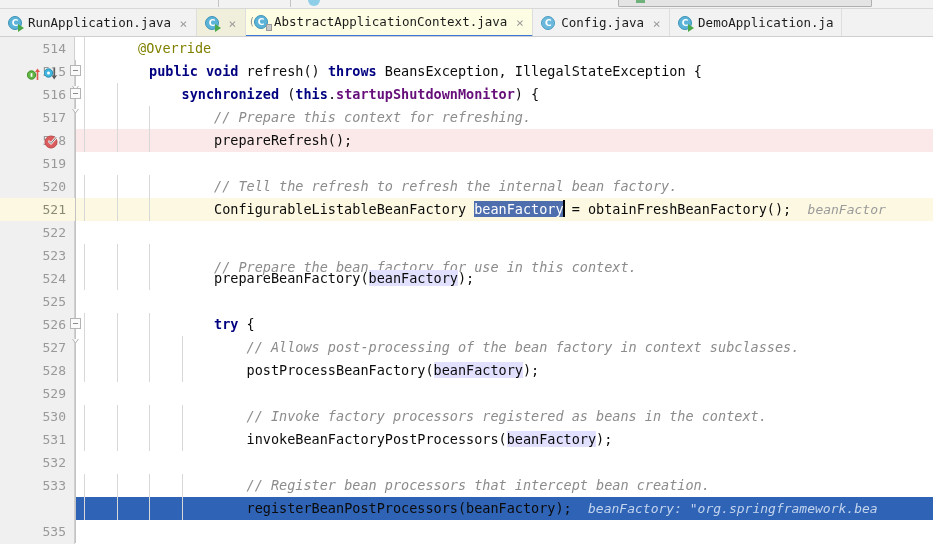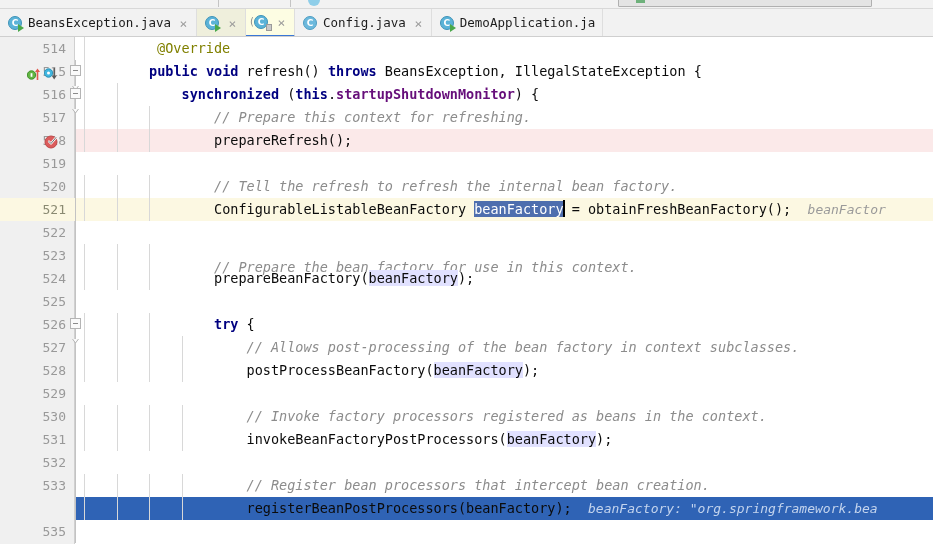--- a/index.html
+++ b/index.html
@@ -288,38 +288,39 @@
     <div class="tb-ico" style="left:916px;"></div>
   </div>
 
   <div class="tabbar">
 
     <div class="tab">
       <span class="jicon">
         <span class="disc">C</span>
           <span class="runarrow"></span>
       </span>
-      <span class="tab-label">BeansException.java</span>
+      <span class="tab-label">RunApplication.java</span>
       <span class="tab-close">×</span>
     </div>
 
     <div class="tab modified">
       <span class="jicon">
         <span class="disc">C</span>
           <span class="runarrow"></span>
       </span>
       <span class="tab-close">×</span>
     </div>
 
     <div class="tab active">
       <span class="jicon">
         <span class="leftpar">(</span>
           <span class="disc">C</span>
           <span class="abstractmark"></span>
       </span>
+      <span class="tab-label">AbstractApplicationContext.java</span>
       <span class="tab-close">×</span>
     </div>
 
     <div class="tab">
       <span class="jicon plain">
         <span class="disc">C</span>
       </span>
       <span class="tab-label">Config.java</span>
       <span class="tab-close">×</span>
     </div>
@@ -332,21 +333,21 @@
       <span class="tab-label">DemoApplication.ja</span>
     </div>
 
   </div>
 
   <div class="editor">
     <div class="gutter-bg"></div>
     <div class="gutter-bg2"></div>
 
     <div class="rows" id="rows">
-        <div class="row"><div class="rowbg"></div><div class="guide" style="left: 84px;"></div><div class="gnum">514</div><div class="code" style="left: 157px; text-align: right;"><span class="ann">@Override</span></div></div>
+        <div class="row"><div class="rowbg"></div><div class="guide" style="left: 84px;"></div><div class="gnum">514</div><div class="code" style="left: 138px; text-align: right;"><span class="ann">@Override</span></div></div>
         <div class="row"><div class="rowbg"></div><div class="guide" style="left: 84px;"></div><div class="foldline"></div><div class="gnum">515</div><div class="marker-override"><svg width="14" height="14" viewBox="0 0 14 14">
               <circle cx="4.5" cy="8" r="4.2" fill="#62b543" stroke="#3f8f28" stroke-width="1"></circle>
               <rect x="3.6" y="6.2" width="1.8" height="3.6" fill="#ffffff"></rect>
               <path d="M10.5 13 L10.5 3" stroke="#e05a4f" stroke-width="1.6" fill="none"></path>
               <path d="M10.5 1.6 L13 5 L8 5 Z" fill="#e05a4f"></path>
             </svg></div><div class="marker-impl"><svg width="14" height="14" viewBox="0 0 14 14">
               <circle cx="4.5" cy="6" r="4.2" fill="#40b6e0" stroke="#2b90b5" stroke-width="1"></circle>
               <circle cx="4.5" cy="6" r="1.5" fill="#ffffff"></circle>
               <path d="M10.2 1 L10.2 10" stroke="#5a5a5a" stroke-width="1.5" fill="none"></path>
               <path d="M10.2 12.4 L7.9 9 L12.5 9 Z" fill="#5a5a5a"></path>

